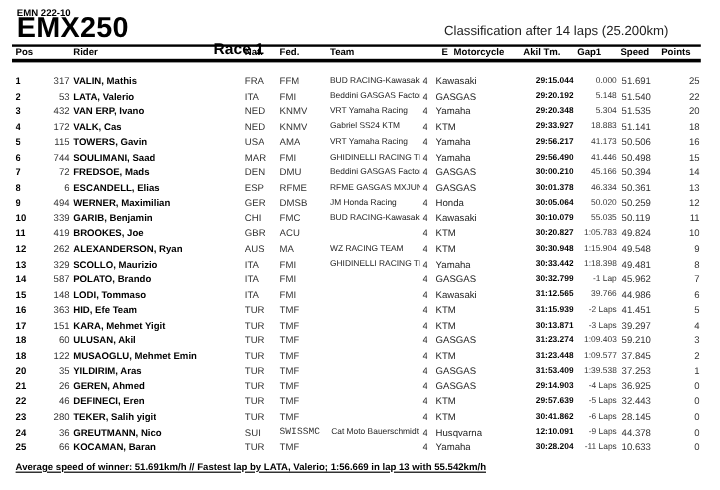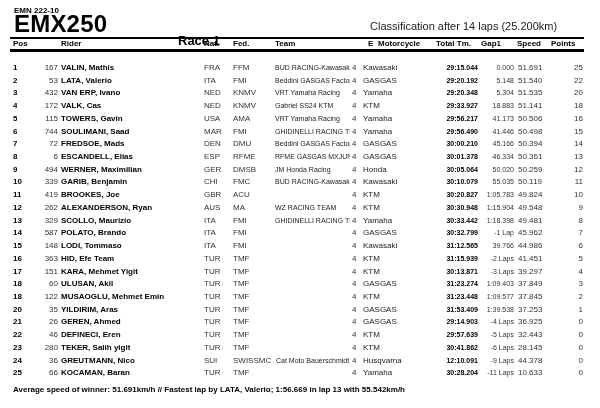--- a/index.html
+++ b/index.html
@@ -19,21 +19,21 @@
   .rider { left: 61px; font-weight: bold; }
   .nat { left: 204px; color: #333; }
   .fed { left: 233px; color: #333; }
   .team { left: 275px; width: 75px; font-size: 7px; color: #222; }
   .eng { left: 352px; color: #333; }
   .moto { left: 363px; color: #222; }
   .ttm { left: 432px; width: 46px; text-align: right; font-weight: bold; font-size: 7px; }
   .gap { left: 482px; width: 32px; text-align: right; font-size: 7px; color: #333; }
   .spd { left: 518px; width: 30px; text-align: left; color: #333; }
   .pts { left: 560px; width: 23px; text-align: right; color: #333; }
-  .footer { position: absolute; left: 13px; top: 385px; font-size: 8px; font-weight: bold; white-space: nowrap; }
+  .footer { position: absolute; left: 13px; top: 385px; font-size: 8px; font-weight: bold; white-space: nowrap; text-decoration: underline; }
 </style>
 </head>
 <body>
 
 <div>
   <div class="event-code">EMN 222-10</div>
   <div class="class-name">EMX250</div>
   <div class="race-name">Race 1</div>
   <div class="classification">Classification after 14 laps (25.200km)</div>
 </div>
@@ -41,32 +41,32 @@
 <div class="rule-top"></div>
 
 <div>
   <span class="hdr" style="left:13px">Pos</span>
   <span class="hdr" style="left:61px">Rider</span>
   <span class="hdr" style="left:204px">Nat.</span>
   <span class="hdr" style="left:233px">Fed.</span>
   <span class="hdr" style="left:275px">Team</span>
   <span class="hdr" style="left:368px">E</span>
   <span class="hdr" style="left:378px">Motorcycle</span>
-  <span class="hdr" style="left:436px">Total Tm.</span>
+  <span class="hdr" style="left:436px">Akil Tm.</span>
   <span class="hdr" style="left:481px">Gap1</span>
   <span class="hdr" style="left:517px">Speed</span>
   <span class="hdr" style="left:551px">Points</span>
 </div>
 
 <div class="rule-bot"></div>
 
 <div id="results-table">
     <div class="row" style="top: 62px;">
       <span class="c pos">1</span>
-      <span class="c num">167</span>
+      <span class="c num">317</span>
       <span class="c rider">VALIN, Mathis</span>
       <span class="c nat">FRA</span>
       <span class="c fed">FFM</span>
       <span class="c team">BUD RACING-Kawasaki</span>
       <span class="c eng">4</span>
       <span class="c moto">Kawasaki</span>
       <span class="c ttm">29:15.044</span>
       <span class="c gap">0.000</span>
       <span class="c spd">51.691</span>
       <span class="c pts">25</span>
@@ -299,21 +299,21 @@
       <span class="c pos">18</span>
       <span class="c num">60</span>
       <span class="c rider">ULUSAN, Akil</span>
       <span class="c nat">TUR</span>
       <span class="c fed">TMF</span>
       <span class="c team"></span>
       <span class="c eng">4</span>
       <span class="c moto">GASGAS</span>
       <span class="c ttm">31:23.274</span>
       <span class="c gap">1:09.403</span>
-      <span class="c spd">37.849</span>
+      <span class="c spd">59.210</span>
       <span class="c pts">3</span>
     </div>
     <div class="row" style="top: 290.96px;">
       <span class="c pos">18</span>
       <span class="c num">122</span>
       <span class="c rider">MUSAOGLU, Mehmet Emin</span>
       <span class="c nat">TUR</span>
       <span class="c fed">TMF</span>
       <span class="c team"></span>
       <span class="c eng">4</span>
@@ -377,21 +377,21 @@
       <span class="c ttm">30:41.862</span>
       <span class="c gap">-6 Laps</span>
       <span class="c spd">28.145</span>
       <span class="c pts">0</span>
     </div>
     <div class="row" style="top: 354.56px;">
       <span class="c pos">24</span>
       <span class="c num">36</span>
       <span class="c rider">GREUTMANN, Nico</span>
       <span class="c nat">SUI</span>
-      <span class="c fed" style="width: 42px;">SWISSMC</span>
+      <span class="c fed" style="width: 42px; font-family: Liberation Mono, monospace;">SWISSMC</span>
       <span class="c team" style="left: 276px;">Cat Moto Bauerschmidt Hu</span>
       <span class="c eng">4</span>
       <span class="c moto">Husqvarna</span>
       <span class="c ttm">12:10.091</span>
       <span class="c gap">-9 Laps</span>
       <span class="c spd">44.378</span>
       <span class="c pts">0</span>
     </div>
     <div class="row" style="top: 367.28px;">
       <span class="c pos">25</span>

